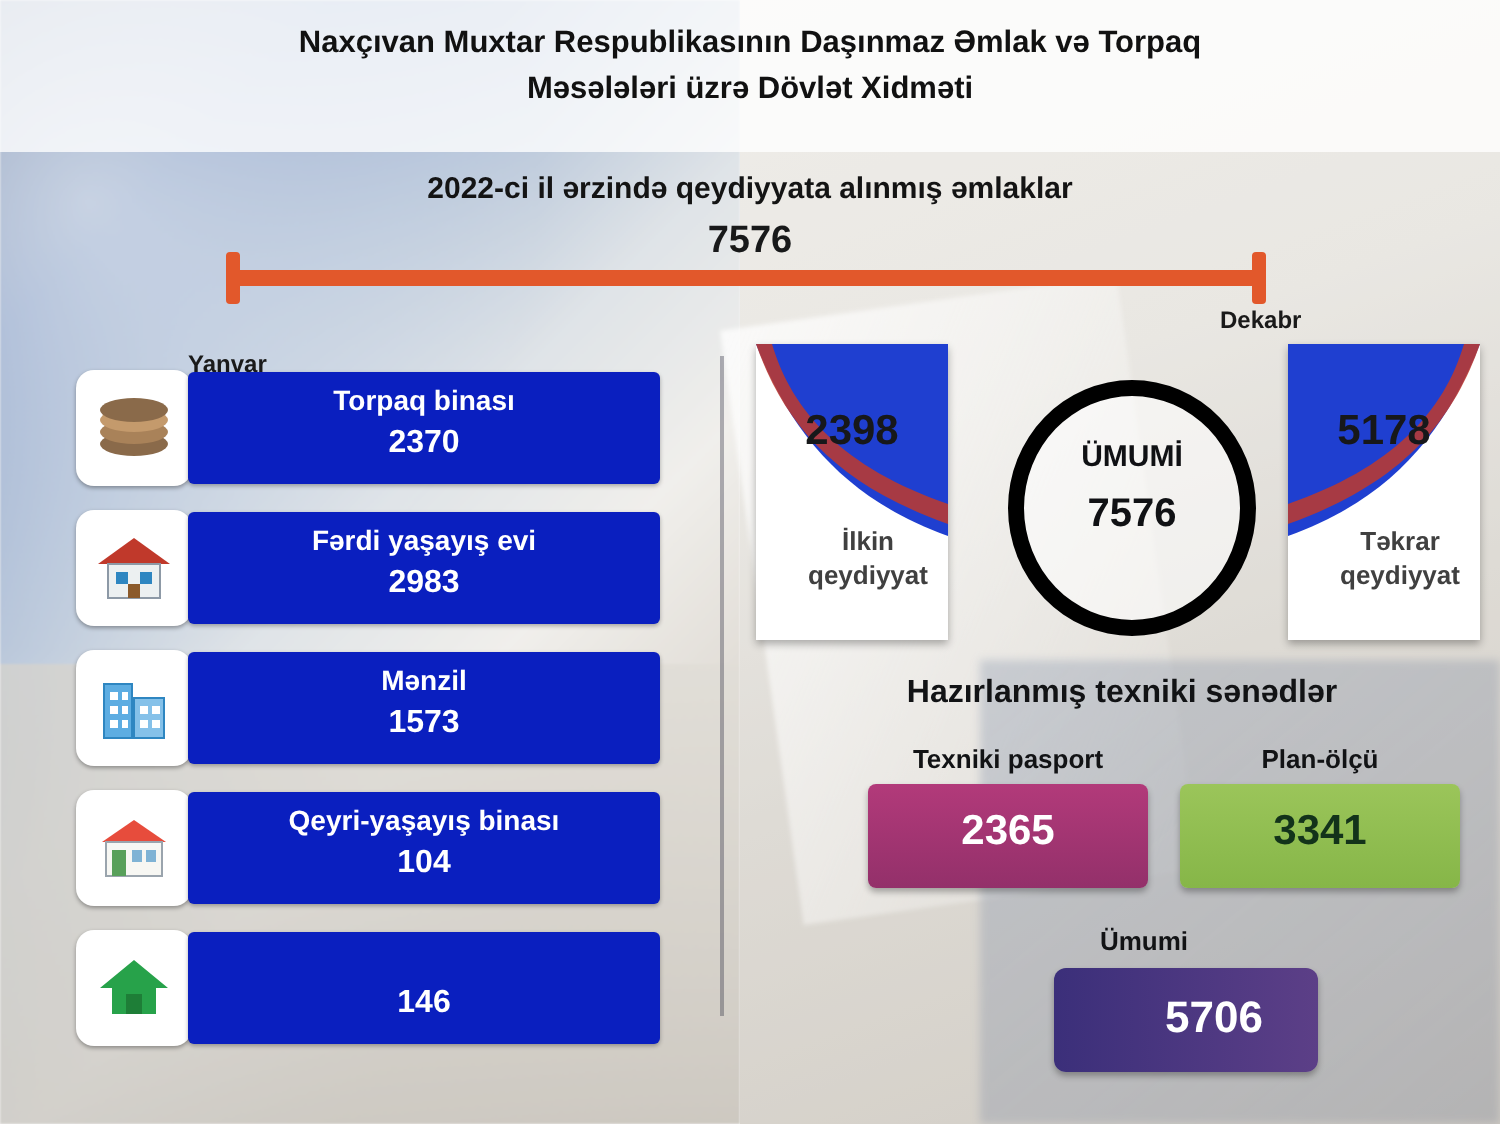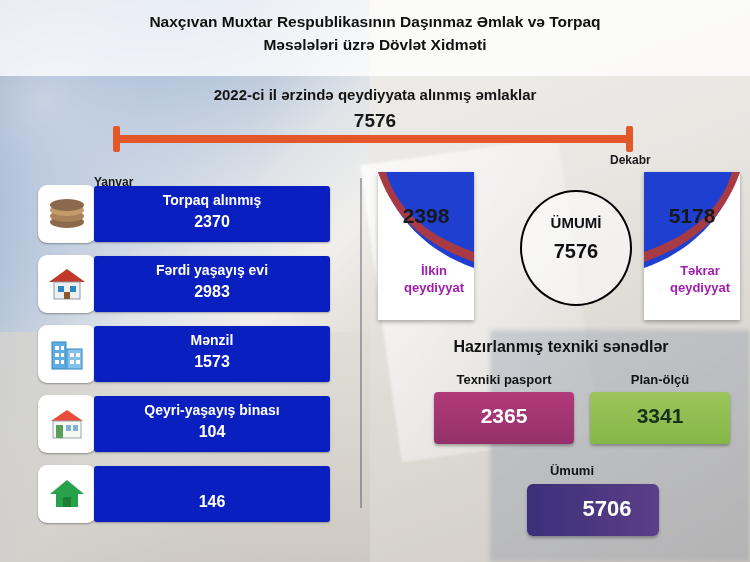--- a/index.html
+++ b/index.html
@@ -97,27 +97,27 @@
   }
   .rib.a{left:378px;}
   .rib.b{left:644px;}
   .rib .curve{position:absolute;left:0;top:0;width:96px;height:148px;overflow:hidden;}
   .rib .num{
     position:absolute;left:0;top:32px;width:96px;text-align:center;
     font-weight:bold;font-size:21px;color:#17181a;
   }
   .rib .cap{
     position:absolute;left:0;top:90px;width:112px;text-align:center;
-    font-weight:bold;font-size:13px;line-height:17px;color:#a21caf;
+    font-weight:bold;font-size:13px;line-height:17px;color:#404040;
   }
 
   
   .oval{
-    position:absolute;left:520px;top:190px;width:108px;height:112px;
-    border:2px solid #000000;border-radius:50%;background:rgba(255,255,255,.55);
+    position:absolute;left:504px;top:190px;width:108px;height:112px;
+    border:8px solid #000000;border-radius:50%;background:rgba(255,255,255,.55);
   }
   .oval .t1{position:absolute;left:0;top:22px;width:108px;text-align:center;font-weight:bold;font-size:15px;color:#101114;}
   .oval .t2{position:absolute;left:0;top:48px;width:108px;text-align:center;font-weight:bold;font-size:20px;color:#101114;}
 
   
   .docs-title{
     position:absolute;left:380px;top:338px;width:362px;text-align:center;
     font-weight:bold;font-size:16px;color:#121315;
   }
   .doc-cap{position:absolute;top:372px;font-weight:bold;font-size:13px;color:#121315;text-align:center;}
@@ -171,21 +171,21 @@
     <div class="row">
       <div class="ico">
         <svg width="40" height="34" viewBox="0 0 40 34">
           <ellipse cx="20" cy="25" rx="17" ry="6" fill="#8a6a4a"></ellipse>
           <ellipse cx="20" cy="19" rx="17" ry="6" fill="#a98259"></ellipse>
           <ellipse cx="20" cy="13" rx="17" ry="6" fill="#c49a6c"></ellipse>
           <ellipse cx="20" cy="8" rx="17" ry="6" fill="#8a6a4a"></ellipse>
         </svg>
       </div>
       <div class="bar">
-        <div class="label">Torpaq alınmış</div>
+        <div class="label">Torpaq binası</div>
         <div class="value">2370</div>
       </div>
     </div>
 
     <div class="row">
       <div class="ico">
         <svg width="40" height="36" viewBox="0 0 40 36">
           <polygon points="20,3 38,16 2,16" fill="#c0392b"></polygon>
           <rect x="7" y="16" width="26" height="17" fill="#ecf0f1" stroke="#8d99a6"></rect>
           <rect x="11" y="20" width="6" height="6" fill="#2e86c1"></rect>

